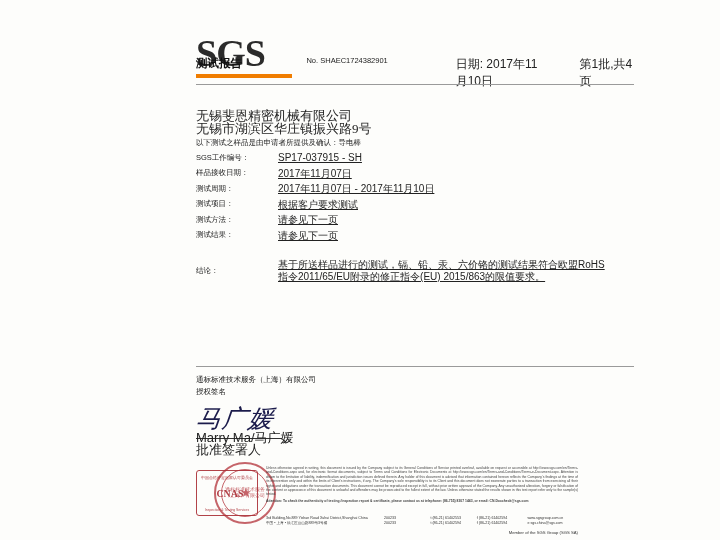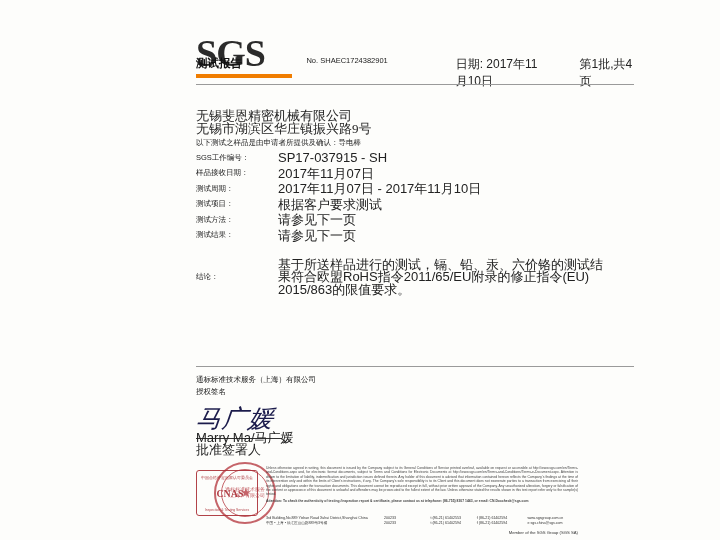--- a/index.html
+++ b/index.html
@@ -120,23 +120,24 @@
     align-items: center;
     margin-bottom: 4.5px;
   }
   .dlabel {
     width: 82px;
     flex: 0 0 82px;
     font-size: 7.5px;
     color: #222;
   }
   .dvalue {
-    font-size: 13px;
+    font-size: 10px;
     color: #222;
     line-height: 11px;
+    text-decoration: underline;
   }
   .drow.concl { margin-top: 18px; }
   .drow.concl .dvalue {
     width: 330px;
     line-height: 12.5px;
   }
 
   
   .signer {
     position: absolute;

